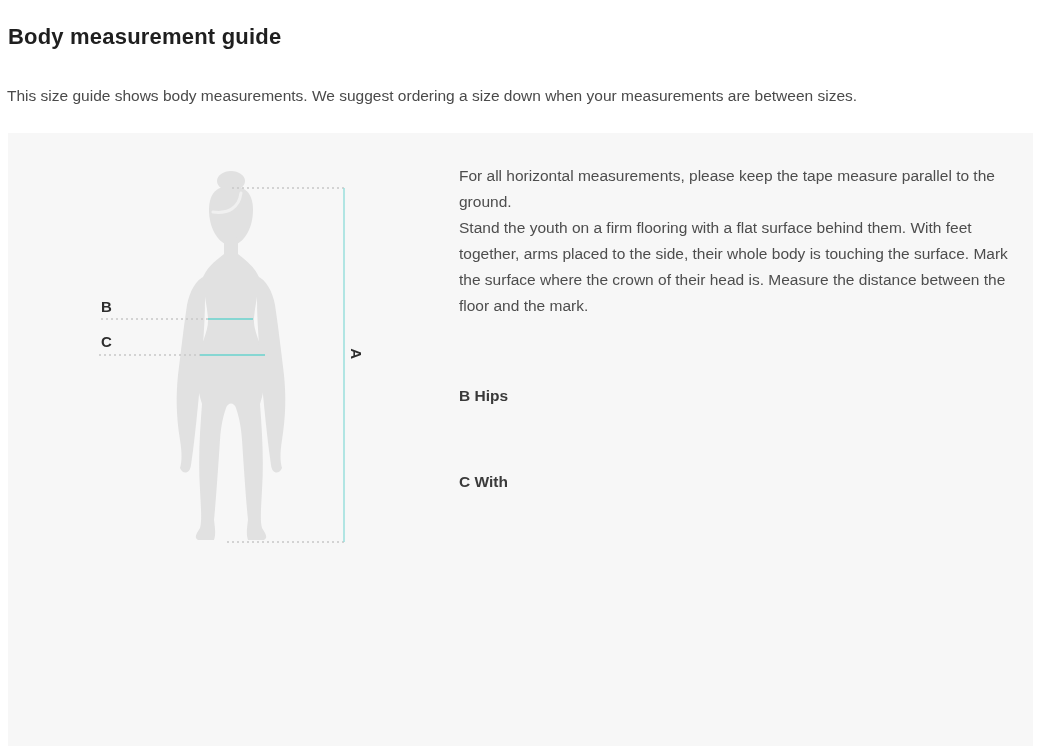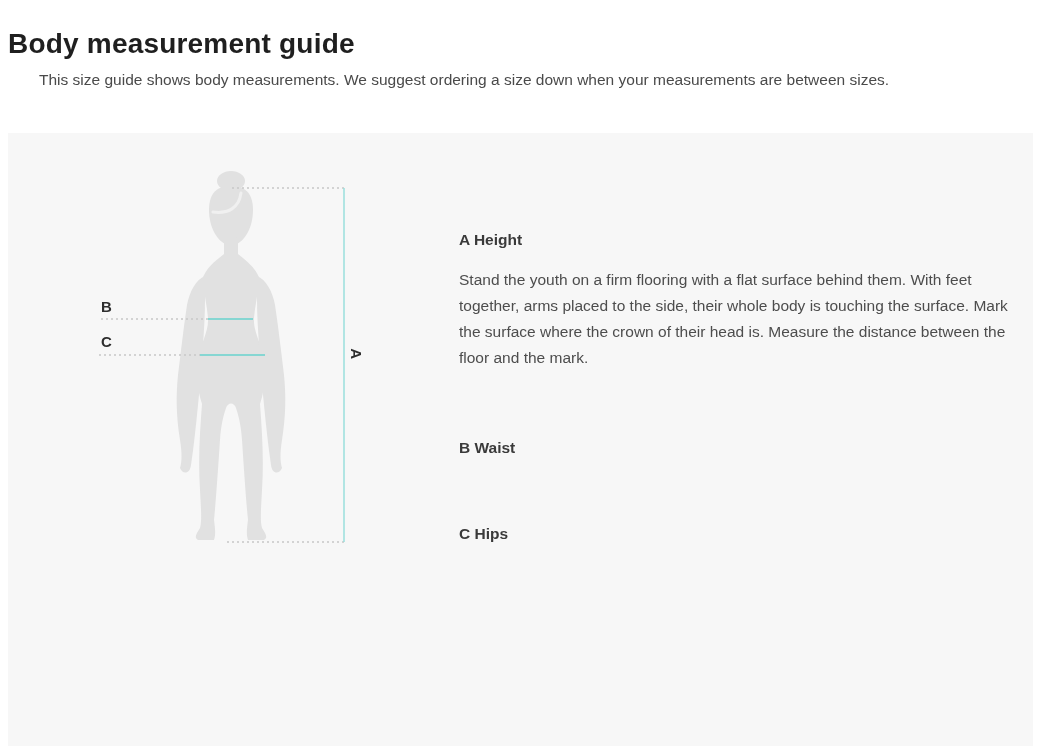--- a/index.html
+++ b/index.html
@@ -5,27 +5,27 @@
   html, body { margin:0; padding:0; }
   body {
     width: 1041px; height: 746px;
     position: relative;
     background: #ffffff;
     font-family: "Liberation Sans", sans-serif;
     overflow: hidden;
   }
   .page-title {
     position: absolute; left: 8px; top: 9px;
-    font-size: 28px; font-weight: 700; color: #1f1f1f;
+    font-size: 22px; font-weight: 700; color: #1f1f1f;
     letter-spacing: 0.2px;
   }
   .page-subtitle {
-    position: absolute; left: 7px; top: 69px;
+    position: absolute; left: 7px; top: 85px;
     font-size: 15.5px; color: #4a4a4a;
-    width: 1000px; line-height: 22px; margin-left: 32px;
+    width: 1000px; line-height: 22px;
   }
   .panel {
     position: absolute; left: 8px; top: 133px;
     width: 1025px; height: 613px;
     background: #f7f7f7;
   }
   .diagram-svg {
     position: absolute; left: 0; top: 0;
   }
   .content-col {
@@ -116,21 +116,21 @@
     <text class="marker-label" x="93" y="179">B</text>
     <line x1="93" y1="186" x2="200" y2="186" stroke="#c8c8c8" stroke-width="1.5" stroke-dasharray="2 3"></line>
     <line x1="200" y1="186" x2="245" y2="186" stroke="#86d6d2" stroke-width="2"></line>
 
     <text class="marker-label" x="93" y="214">C</text>
     <line x1="91" y1="222" x2="192" y2="222" stroke="#c8c8c8" stroke-width="1.5" stroke-dasharray="2 3"></line>
     <line x1="192" y1="222" x2="257" y2="222" stroke="#86d6d2" stroke-width="2"></line>
   </svg>
 
   <div class="content-col">
+    <p>For all horizontal measurements, please keep the tape measure parallel to the ground.</p>
 
-    <h3>A Height</h3>
     <p>Stand the youth on a firm flooring with a flat surface behind them. With feet together, arms placed to the side, their whole body is touching the surface. Mark the surface where the crown of their head is. Measure the distance between the floor and the mark.</p>
 
-    <h3>B Waist</h3>
+    <h3>B Hips</h3>
 
-    <h3>C Hips</h3>
+    <h3>C With</h3>
   </div>
 </div>
 
 </body></html>

